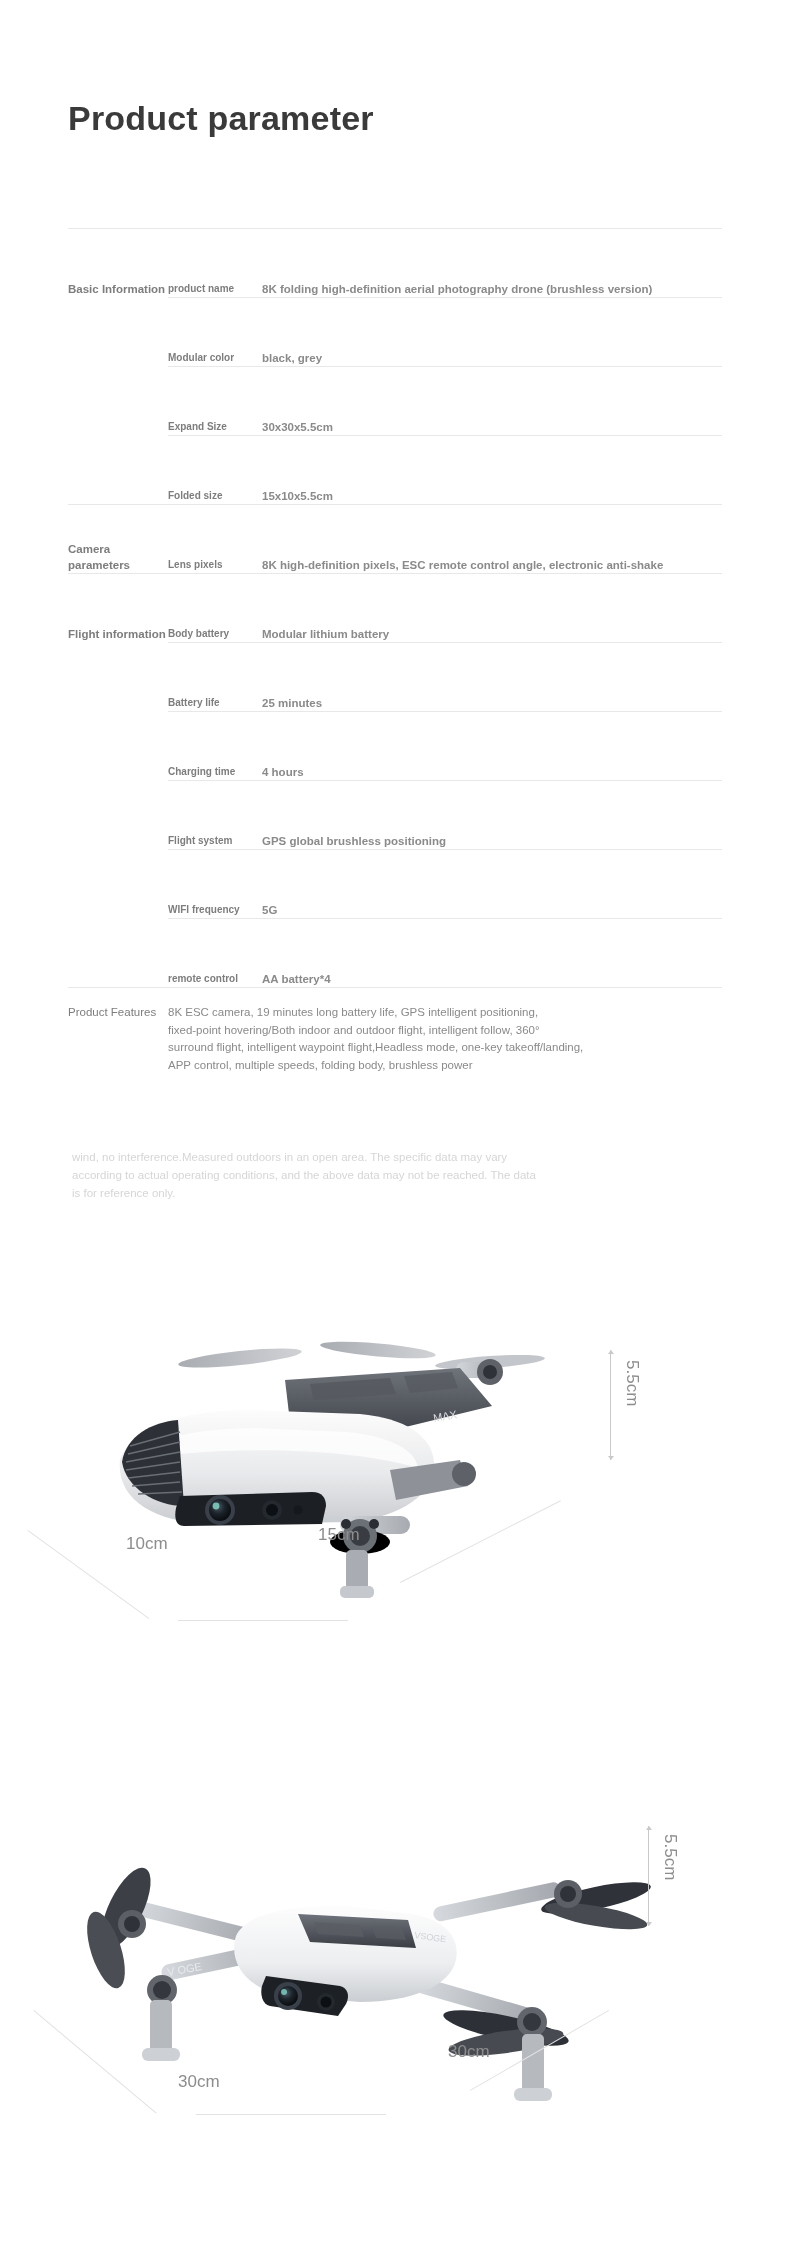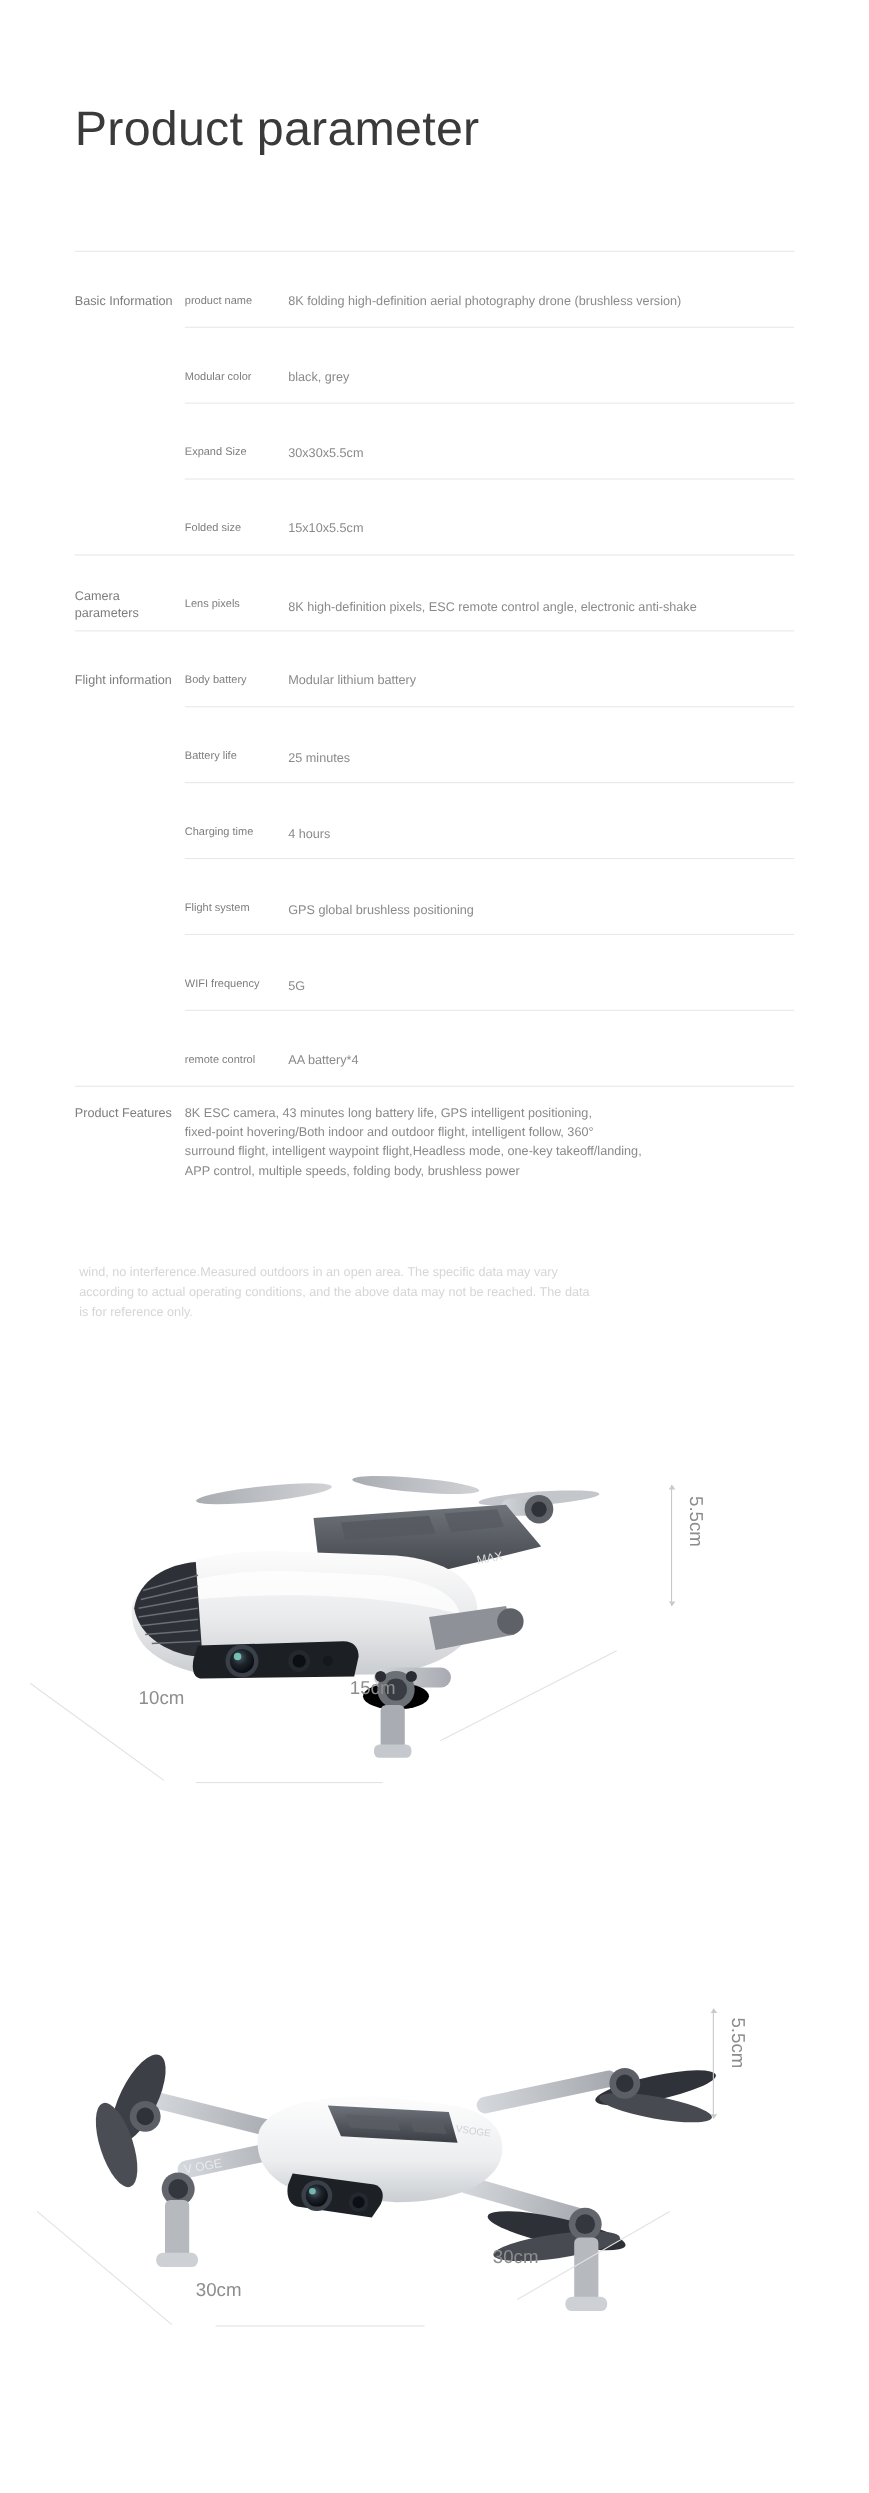--- a/index.html
+++ b/index.html
@@ -11,39 +11,40 @@
   }
   body { width: 790px; height: 2266px; position: relative; overflow: hidden; }
 
   .page { width: 790px; position: relative; }
 
   
   .page-title {
     position: absolute;
     left: 68px;
     top: 98px;
-    font-size: 44px;
-    font-weight: 400;
+    font-size: 34px;
+    font-weight: 700;
     color: #3a3a3a;
     letter-spacing: 0.2px;
     line-height: 40px;
   }
 
   
   .spec-table {
     position: absolute;
     left: 68px;
     top: 228px;
     width: 654px;
   }
   .spec-row {
     position: relative;
     display: flex;
-    align-items: center;
+    align-items: flex-end;
     min-height: 68px;
+    font-weight: bold;
   }
   .rule-full, .rule-indent {
     height: 1px;
     background: #e8e8e8;
     width: 100%;
   }
   .rule-indent { margin-left: 100px; width: calc(100% - 100px); }
 
   .col-cat {
     width: 100px;
@@ -231,21 +232,21 @@
     <div class="spec-row">
       <div class="col-cat empty"></div>
       <div class="col-param">remote control</div>
       <div class="col-value">AA battery*4</div>
     </div>
     <div class="rule-full"></div>
 
     <div class="feat-row">
       <div class="feat-label">Product Features</div>
       <div class="feat-body">
-        <div>8K ESC camera, 43 minutes long battery life, GPS intelligent positioning,</div>
+        <div>8K ESC camera, 19 minutes long battery life, GPS intelligent positioning,</div>
         <div>fixed-point hovering/Both indoor and outdoor flight, intelligent follow, 360°</div>
         <div>surround flight, intelligent waypoint flight,Headless mode, one-key takeoff/landing,</div>
         <div>APP control, multiple speeds, folding body, brushless power</div>
       </div>
     </div>
 
   </div>
 
   <div class="disclaimer">
     <div>wind, no interference.Measured outdoors in an open area. The specific data may vary</div>

